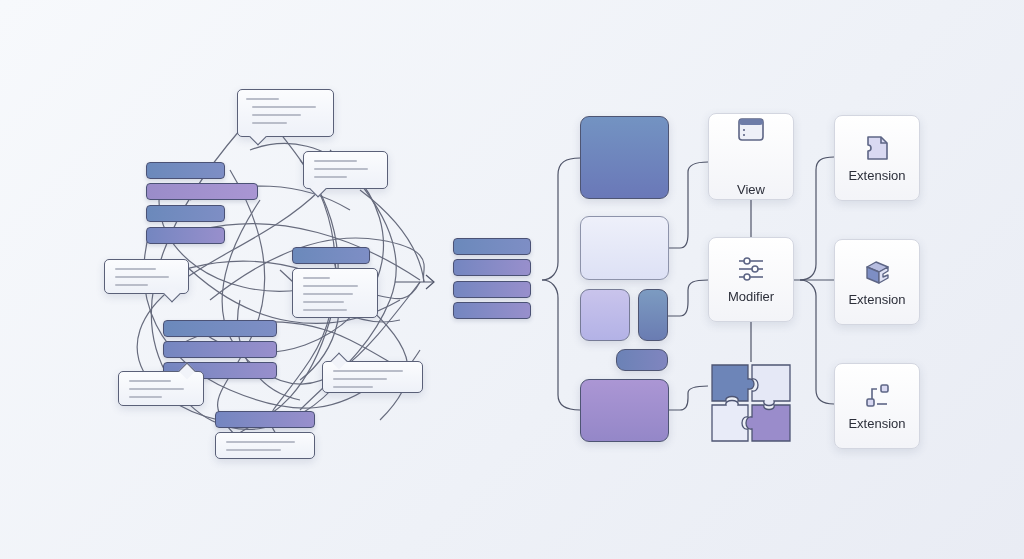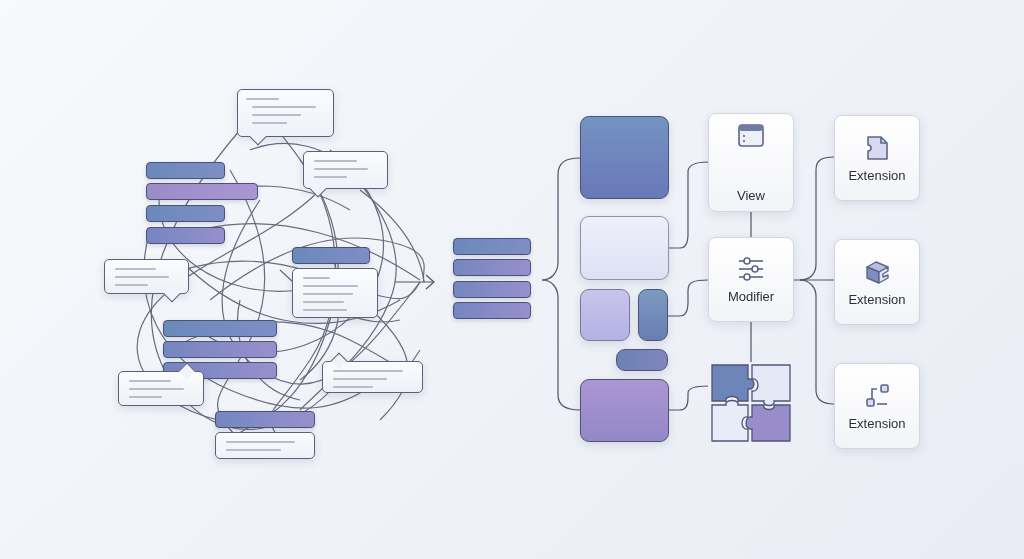--- a/index.html
+++ b/index.html
@@ -161,21 +161,21 @@
   <div class="bar mix" style="left:453px;top:302px;width:78px;height:17px;"></div>
 </div>
 
 <div class="blk" style="left:580px;top:116px;width:89px;height:83px;background:linear-gradient(180deg,#7393c2,#6a78b8);"></div>
 <div class="blk" style="left:580px;top:216px;width:89px;height:64px;background:linear-gradient(180deg,#eef0fa,#dde1f5);border-color:#8d93aa;"></div>
 <div class="blk" style="left:580px;top:289px;width:50px;height:52px;background:linear-gradient(180deg,#c9c4ec,#b3b2e6);border-color:#767b96;"></div>
 <div class="blk" style="left:638px;top:289px;width:30px;height:52px;background:linear-gradient(180deg,#7c9bc1,#6a7cb2);"></div>
 <div class="blk" style="left:616px;top:349px;width:52px;height:22px;border-radius:9px;background:linear-gradient(90deg,#6b82b6,#8085bf);"></div>
 <div class="blk" style="left:580px;top:379px;width:89px;height:63px;background:linear-gradient(180deg,#ab96d4,#9487c8);"></div>
 
-<div class="card" style="left:708px;top:113px;width:86px;height:99px;gap:32px;">
+<div class="card" style="left:708px;top:113px;width:86px;height:87px;gap:32px;">
   <svg class="icon" viewBox="0 0 28 28">
     <rect x="2" y="3" width="24" height="21" rx="3" fill="#eef0f8" stroke="#5d6585" stroke-width="1.6"></rect>
     <rect x="2" y="3" width="24" height="6" rx="3" fill="#6d7ca8"></rect>
     <line x1="7" y1="13" x2="7" y2="15" stroke="#5d6585" stroke-width="1.6"></line>
     <line x1="7" y1="18" x2="7" y2="20" stroke="#5d6585" stroke-width="1.6"></line>
   </svg>
   <span class="lbl">View</span>
 </div>
 
 <div class="card" style="left:708px;top:237px;width:86px;height:85px;">

